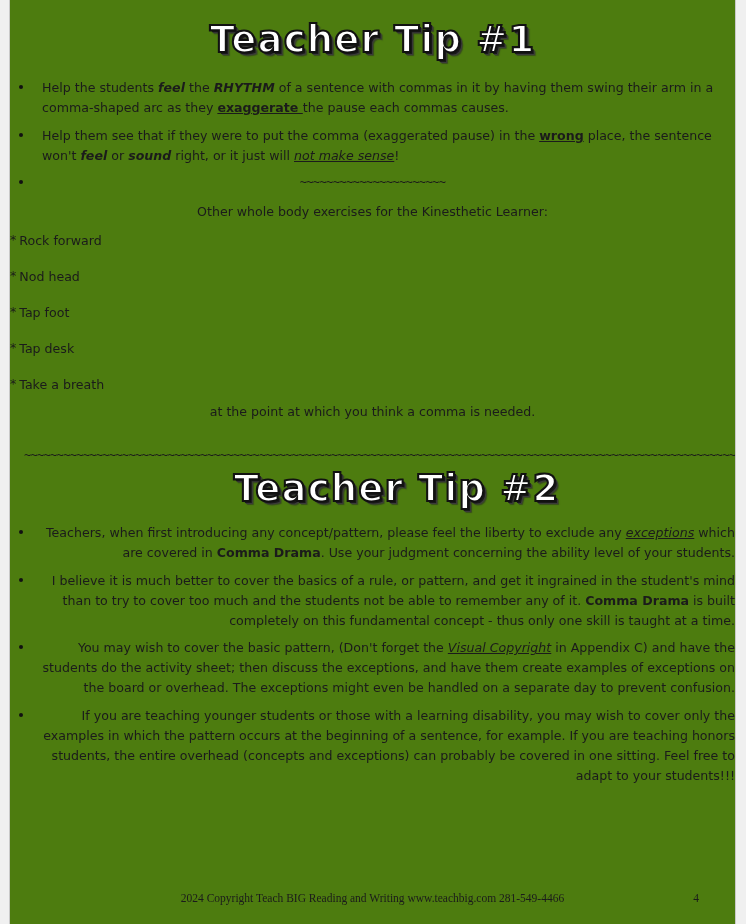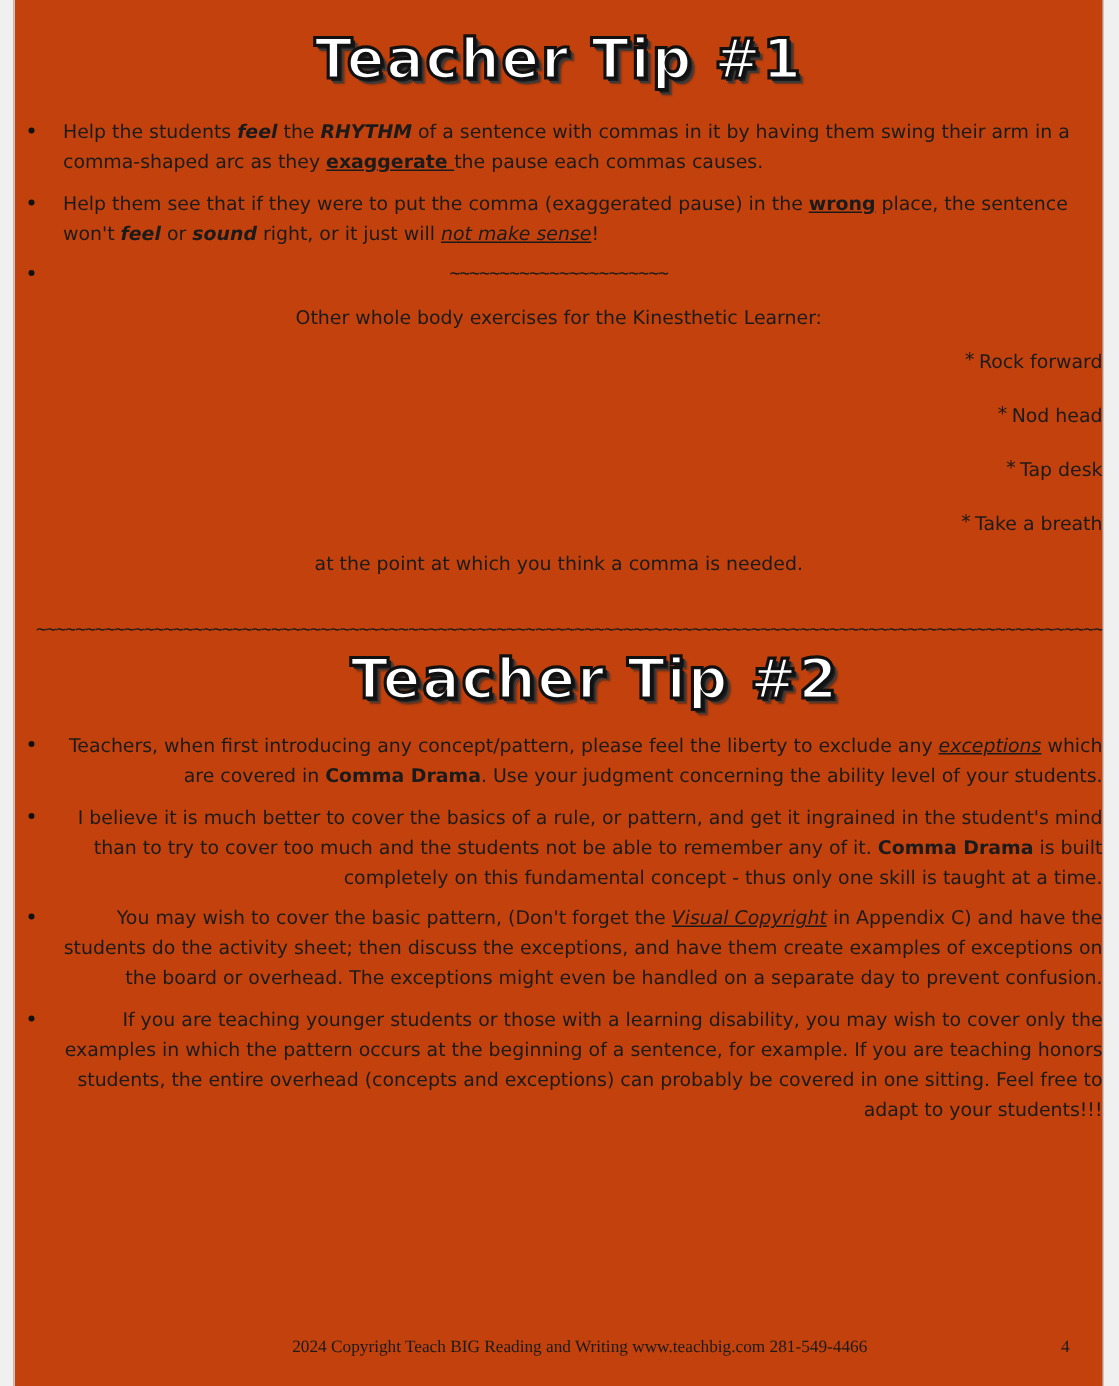--- a/index.html
+++ b/index.html
@@ -14,21 +14,21 @@
     overflow: hidden;
     font-family: "DejaVu Sans", sans-serif;
   }
 
   .page {
     position: absolute;
     left: 9px;
     top: 0;
     width: 727px;
     height: 924px;
-    background: #c2410c;
+    background: #4d7c0f;
     border-left: 1px solid #c9c9c9;
     border-right: 1px solid #c9c9c9;
     box-sizing: border-box;
     overflow: hidden;
   }
 
   .content {
     position: absolute;
     left: 0;
     top: 0;
@@ -114,40 +114,40 @@
   .center-line {
     text-align: center;
     margin: 0;
   }
   .exercise-list {
     list-style: none;
     margin: 0;
     padding: 0;
   }
   .exercise-list li {
-    text-align: right;
+    text-align: left;
     margin: 0;
     padding: 0;
     height: 36px;
     line-height: 36px;
   }
   .star {
     font-family: "DejaVu Sans", sans-serif;
     font-size: 12.6px;
     vertical-align: 1px;
     margin-right: 3px;
   }
 
   .kinesthetic-heading { margin: 13px 0 0 0; }
   .closing-line { margin: 0 0 0 0; }
 
   
   .footer {
     position: absolute;
-    left: 14px;
+    left: 0;
     bottom: 16px;
     width: 723px;
     height: 16px;
     font-family: "Liberation Serif", "DejaVu Serif", serif;
     font-size: 11.5px;
     color: #1b1b1b;
   }
   .footer-text {
     position: absolute;
     left: 0;
@@ -193,20 +193,23 @@
     <div class="center-line body-text kinesthetic-heading">Other whole body exercises for the Kinesthetic Learner:</div>
 
     <ul class="exercise-list body-text">
       <li>
         <span class="star">*</span><span>Rock forward</span>
       </li>
       <li>
         <span class="star">*</span><span>Nod head</span>
       </li>
       <li>
+        <span class="star">*</span><span>Tap foot</span>
+      </li>
+      <li>
         <span class="star">*</span><span>Tap desk</span>
       </li>
       <li>
         <span class="star">*</span><span>Take a breath</span>
       </li>
     </ul>
 
     <div class="center-line body-text closing-line">at the point at which you think a comma is needed.</div>
 
     <div id="divider-full-wrap">

